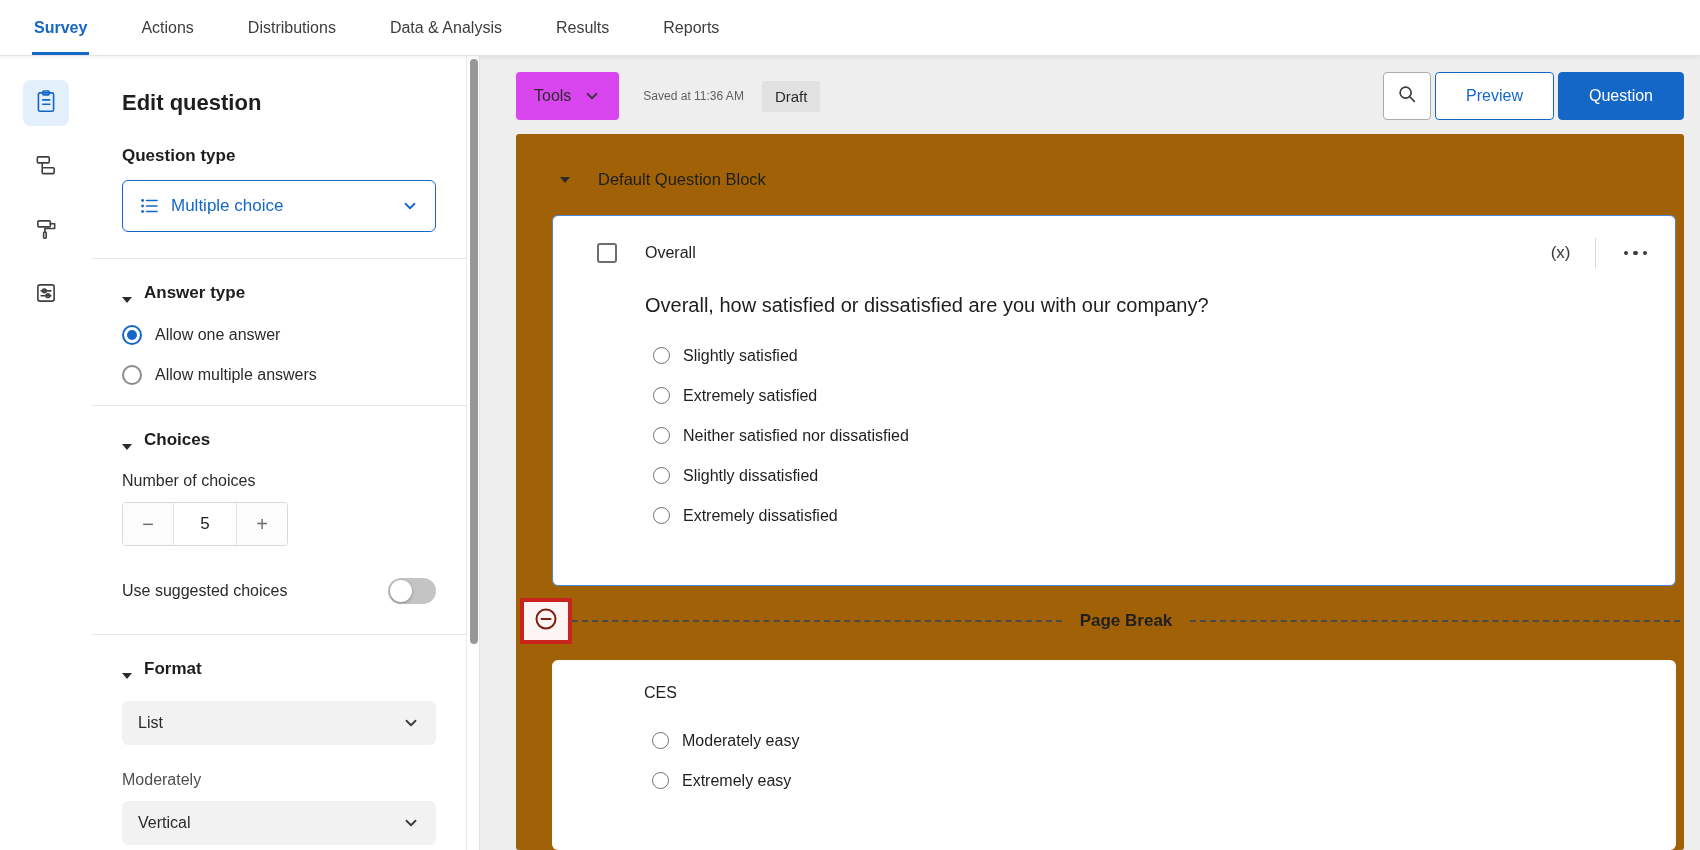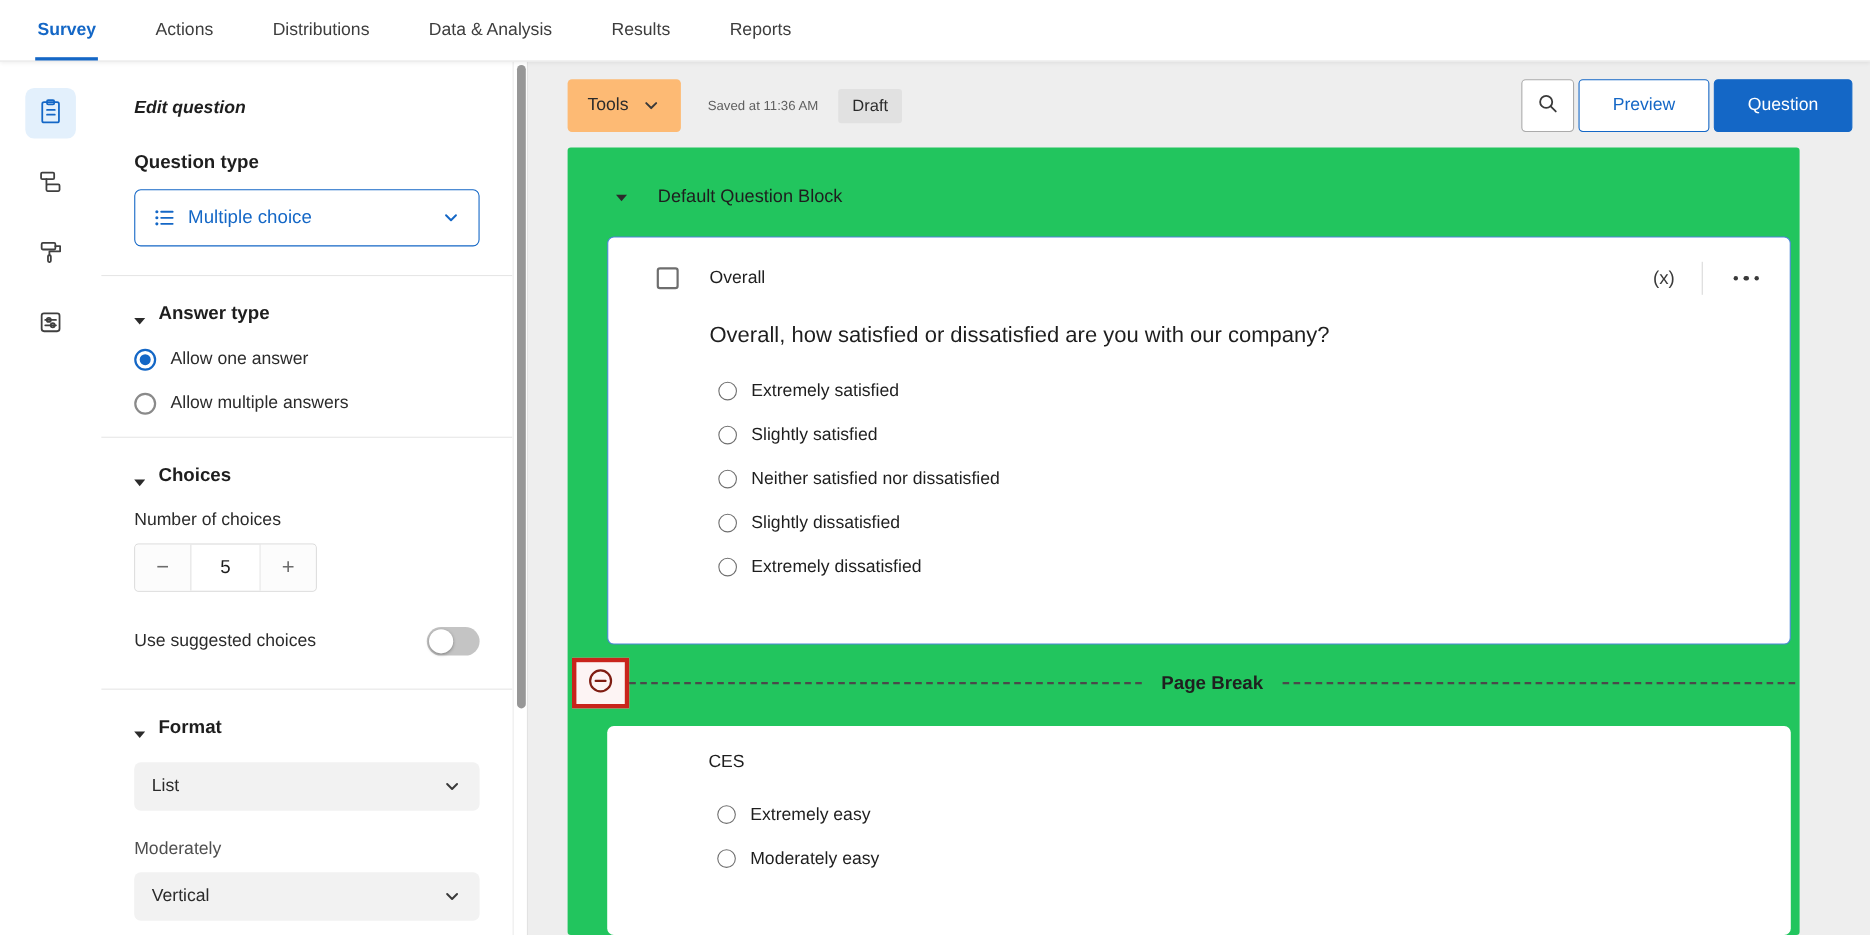--- a/index.html
+++ b/index.html
@@ -22,21 +22,21 @@
   .rail { width:92px; flex:0 0 92px; background:#fff; display:flex; flex-direction:column;
     align-items:center; padding-top:24px; gap:18px; }
   .rail-item { width:46px; height:46px; border-radius:8px; display:flex; align-items:center;
     justify-content:center; color:#3f3f3f; cursor:pointer; }
   .rail-item.active { background:#e3f0fc; color:#1467c6; }
   .rail-item svg { width:26px; height:26px; stroke:currentColor; fill:none; stroke-width:1.5;
     stroke-linecap:round; stroke-linejoin:round; }
 
   
   .panel { width:374px; flex:0 0 374px; background:#fff; padding:34px 30px 0 30px; overflow:hidden; }
-  .panel h1 { font-size:16px; font-weight:bold; margin-bottom:30px;font-style:italic; }
+  .panel h1 { font-size:22px; font-weight:bold; margin-bottom:30px; }
   .qt-label { font-size:17px; font-weight:bold; margin-bottom:14px; }
   .qtype-select { height:52px; border:1px solid #1467c6; border-radius:6px; display:flex;
     align-items:center; padding:0 16px; color:#1467c6; font-size:17px; cursor:pointer; margin-bottom:26px; }
   .qtype-select .mc-icon { display:flex; margin-right:12px; }
   .qtype-select .chev { margin-left:auto; display:flex; }
   .chev svg { width:18px; height:18px; stroke:currentColor; fill:none; stroke-width:2; stroke-linecap:round; stroke-linejoin:round; }
   .divider { height:1px; background:#e6e6e6; margin:0 -30px 24px; }
   .divider.mt { margin-top:10px; }
   .section-header { display:flex; align-items:flex-end; gap:12px; font-size:17px; font-weight:bold;
     margin-bottom:22px; cursor:pointer; }
@@ -66,36 +66,36 @@
   
   .panel-scrollbar { width:14px; flex:0 0 14px; background:#fff; border-left:1px solid #ececec;
     border-right:1px solid #e2e2e2; position:relative; }
   .panel-scrollbar .thumb { position:absolute; top:3px; left:3px; width:8px; height:585px;
     background:#979797; border-radius:4px; }
 
   
   .canvas-area { flex:1; background:#eeeeee; display:flex; flex-direction:column; min-width:0;
     padding:0 16px 0 36px; overflow:hidden; }
   .toolbar { flex:0 0 48px; margin:16px 0 14px; display:flex; align-items:center; }
-  .tools-btn { height:48px; background:#fdba74; border-radius:4px; display:flex; align-items:center;
+  .tools-btn { height:48px; background:#d946ef; border-radius:4px; display:flex; align-items:center;
     gap:12px; padding:0 18px; font-size:16px; color:#2b2b2b; cursor:pointer; }
   .tools-btn .chev { color:#3a3a3a; display:flex; }
   .saved-text { margin-left:24px; font-size:12px; color:#5f5f5f; }
   .draft-badge { margin-left:18px; background:#e1e1e1; color:#2b2b2b; font-size:15px;
     padding:7px 13px; border-radius:3px; }
   .toolbar .right { margin-left:auto; display:flex; align-items:center; gap:4px; }
   .search-btn { width:48px; height:48px; background:#fff; border:1px solid #ababab; border-radius:4px;
     display:flex; align-items:center; justify-content:center; cursor:pointer; }
   .search-btn svg { width:22px; height:22px; stroke:#3a3a3a; fill:none; stroke-width:1.8; stroke-linecap:round; }
   .preview-btn { height:48px; padding:0 30px; background:#fff; border:1px solid #1467c6; color:#1467c6;
     border-radius:4px; font-size:16px; display:flex; align-items:center; cursor:pointer; }
   .publish-btn { height:48px; padding:0 30px; background:#1467c6; border:1px solid #1467c6; color:#fff;
     border-radius:4px; font-size:16px; display:flex; align-items:center; cursor:pointer; }
 
-  .survey-canvas { flex:1; background:#22c55e; border-radius:3px; margin-right:48px; overflow:hidden; position:relative; }
+  .survey-canvas { flex:1; background:#a16207; border-radius:3px; overflow:hidden; position:relative; }
   .block-header { display:flex; align-items:center; gap:28px; padding:36px 0 0 44px; font-size:16.5px; color:#1e1e1e; }
   .block-header .tri-down { cursor:pointer; }
 
   .question-card { margin:26px 8px 0 36px; background:#fff; border-radius:6px; padding:22px 24px 40px 44px; }
   .question-card.selected { border:1px solid #4c86d8; }
   .qc-header { display:flex; align-items:center; }
   .qc-checkbox { width:20px; height:20px; border:2px solid #6e6e6e; border-radius:3px; cursor:pointer; flex:0 0 20px; }
   .qc-id { margin-left:28px; font-size:16px; color:#1e1e1e; }
   .qc-right { margin-left:auto; display:flex; align-items:center; gap:24px; }
   .qc-close { font-size:17px; color:#3a3a3a; cursor:pointer; }
@@ -308,25 +308,25 @@
                   <i></i>
                   <i></i>
                   <i></i>
                 </span>
             </div>
           </div>
           <div class="q-text">Overall, how satisfied or dissatisfied are you with our company?</div>
           <div class="opts">
             <div class="opt-row">
               <span class="opt-circle"></span>
+              <span class="opt-label">Slightly satisfied</span>
+            </div>
+            <div class="opt-row">
+              <span class="opt-circle"></span>
               <span class="opt-label">Extremely satisfied</span>
-            </div>
-            <div class="opt-row">
-              <span class="opt-circle"></span>
-              <span class="opt-label">Slightly satisfied</span>
             </div>
             <div class="opt-row">
               <span class="opt-circle"></span>
               <span class="opt-label">Neither satisfied nor dissatisfied</span>
             </div>
             <div class="opt-row">
               <span class="opt-circle"></span>
               <span class="opt-label">Slightly dissatisfied</span>
             </div>
             <div class="opt-row">
@@ -350,25 +350,25 @@
           <span class="pb-dash"></span>
         </div>
 
         <div class="question-card plain">
           <div class="qc-header">
             <span class="qc-id solo">CES</span>
           </div>
           <div class="opts">
             <div class="opt-row">
               <span class="opt-circle"></span>
+              <span class="opt-label">Moderately easy</span>
+            </div>
+            <div class="opt-row">
+              <span class="opt-circle"></span>
               <span class="opt-label">Extremely easy</span>
-            </div>
-            <div class="opt-row">
-              <span class="opt-circle"></span>
-              <span class="opt-label">Moderately easy</span>
             </div>
 
           </div>
         </div>
 
       </div>
     </main>
 
   </div>
 </div>

